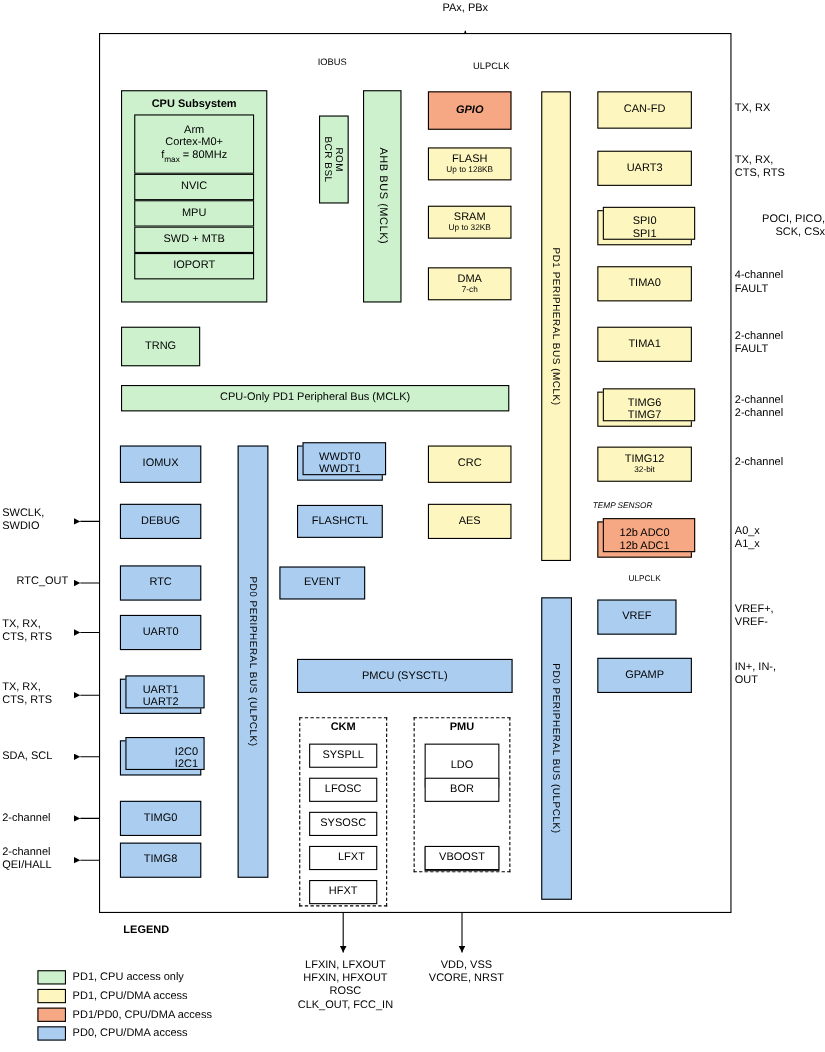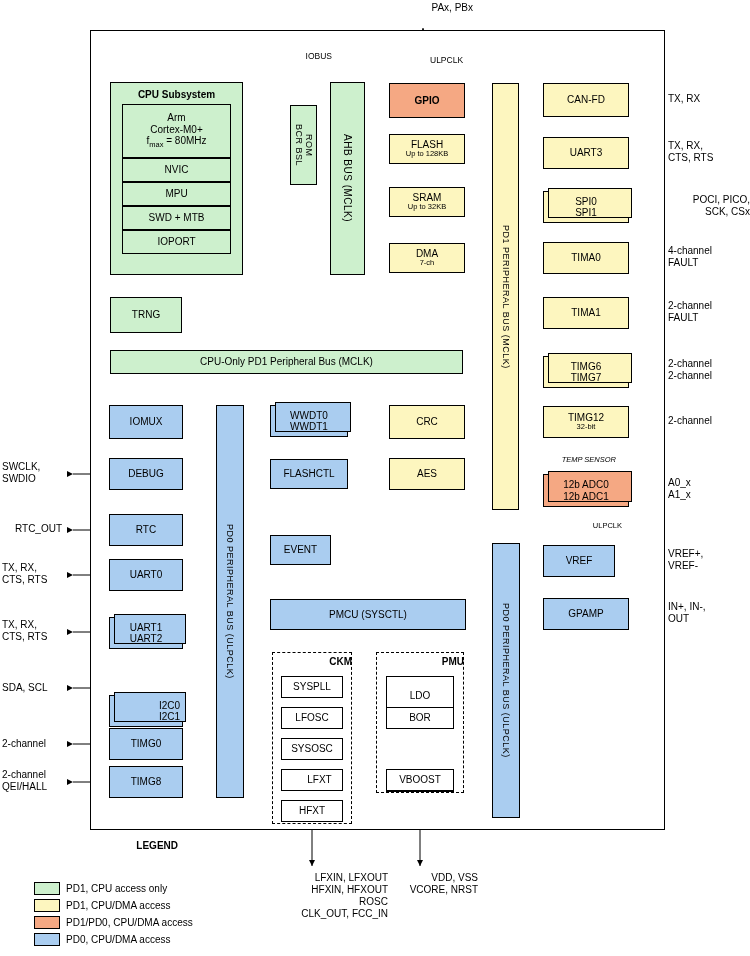--- a/index.html
+++ b/index.html
@@ -13,21 +13,21 @@
   }
   .abs { position:absolute; }
   .box {
     position:absolute;
     border:1px solid #000;
     display:flex; flex-direction:column;
     align-items:center; justify-content:center;
     text-align:center;
     line-height:1.15;
   }
-  .lbl { position:absolute; text-align:right; line-height:1.2; }
+  .lbl { position:absolute; text-align:center; line-height:1.2; }
   .green { background:#cdf0cd; }
   .yellow { background:#fdf6bf; }
   .orange { background:#f5a883; }
   .blue { background:#aacdf0; }
   .white { background:#ffffff; }
   .vbus {
     writing-mode:vertical-rl;
     text-orientation:mixed;
     letter-spacing:0.5px;
   }
@@ -184,21 +184,21 @@
 
 <div class="box green vbus" style="left:290px; top:105px; width:27px; height:80px; white-space:pre; font-size:9px;">
   <span>ROM
 BCR BSL</span>
 </div>
 
 <div class="box green vbus" style="left:330px; top:82px; width:35px; height:193px;">
   <span>AHB BUS (MCLK)</span>
 </div>
 
-<div class="box orange" style="left:389px; top:83px; width:76px; height:35px;">
+<div class="box orange" style="left:389px; top:83px; width:76px; height:35px;font-style:italic;">
   <span class="b">GPIO</span>
 </div>
 <div class="box yellow" style="left:389px; top:134px; width:76px; height:30px;">
   <span>FLASH</span>
   <span class="tiny">Up to 128KB</span>
 </div>
 <div class="box yellow" style="left:389px; top:187px; width:76px; height:30px;">
   <span>SRAM</span>
   <span class="tiny">Up to 32KB</span>
 </div>
@@ -228,21 +228,21 @@
 <div class="box blue" style="left:109px; top:514px; width:74px; height:32px;">
   <span>RTC</span>
 </div>
 <div class="box blue" style="left:109px; top:559px; width:74px; height:32px;">
   <span>UART0</span>
 </div>
 <div class="box blue stacked" style="left:109px; top:617px; width:74px; height:32px; white-space:pre; z-index:1;">
   <span>UART1
 UART2</span>
 </div>
-<div class="box blue stacked" style="left:109px; top:695px; width:74px; height:32px; white-space:pre; z-index:1;padding-left:47px;">
+<div class="box blue stacked" style="left:109px; top:673px; width:74px; height:32px; white-space:pre; z-index:1;padding-left:47px;">
   <span>I2C0
 I2C1</span>
 </div>
 <div class="box blue" style="left:109px; top:728px; width:74px; height:32px;">
   <span>TIMG0</span>
 </div>
 <div class="box blue" style="left:109px; top:766px; width:74px; height:32px;">
   <span>TIMG8</span>
 </div>
 
@@ -250,21 +250,21 @@
   <span>PD0 PERIPHERAL BUS (ULPCLK)</span>
 </div>
 
 <div class="box blue stacked" style="left:270px; top:405px; width:78px; height:32px; white-space:pre; z-index:1;">
   <span>WWDT0
 WWDT1</span>
 </div>
 <div class="box blue" style="left:270px; top:459px; width:78px; height:30px;">
   <span>FLASHCTL</span>
 </div>
-<div class="box blue" style="left:270px; top:515px; width:61px; height:30px;margin-top:20px;">
+<div class="box blue" style="left:254px; top:515px; width:78px; height:30px;">
   <span>EVENT</span>
 </div>
 
 <div class="box yellow" style="left:389px; top:405px; width:76px; height:34px;">
   <span>CRC</span>
 </div>
 <div class="box yellow" style="left:389px; top:458px; width:76px; height:32px;">
   <span>AES</span>
 </div>
 

